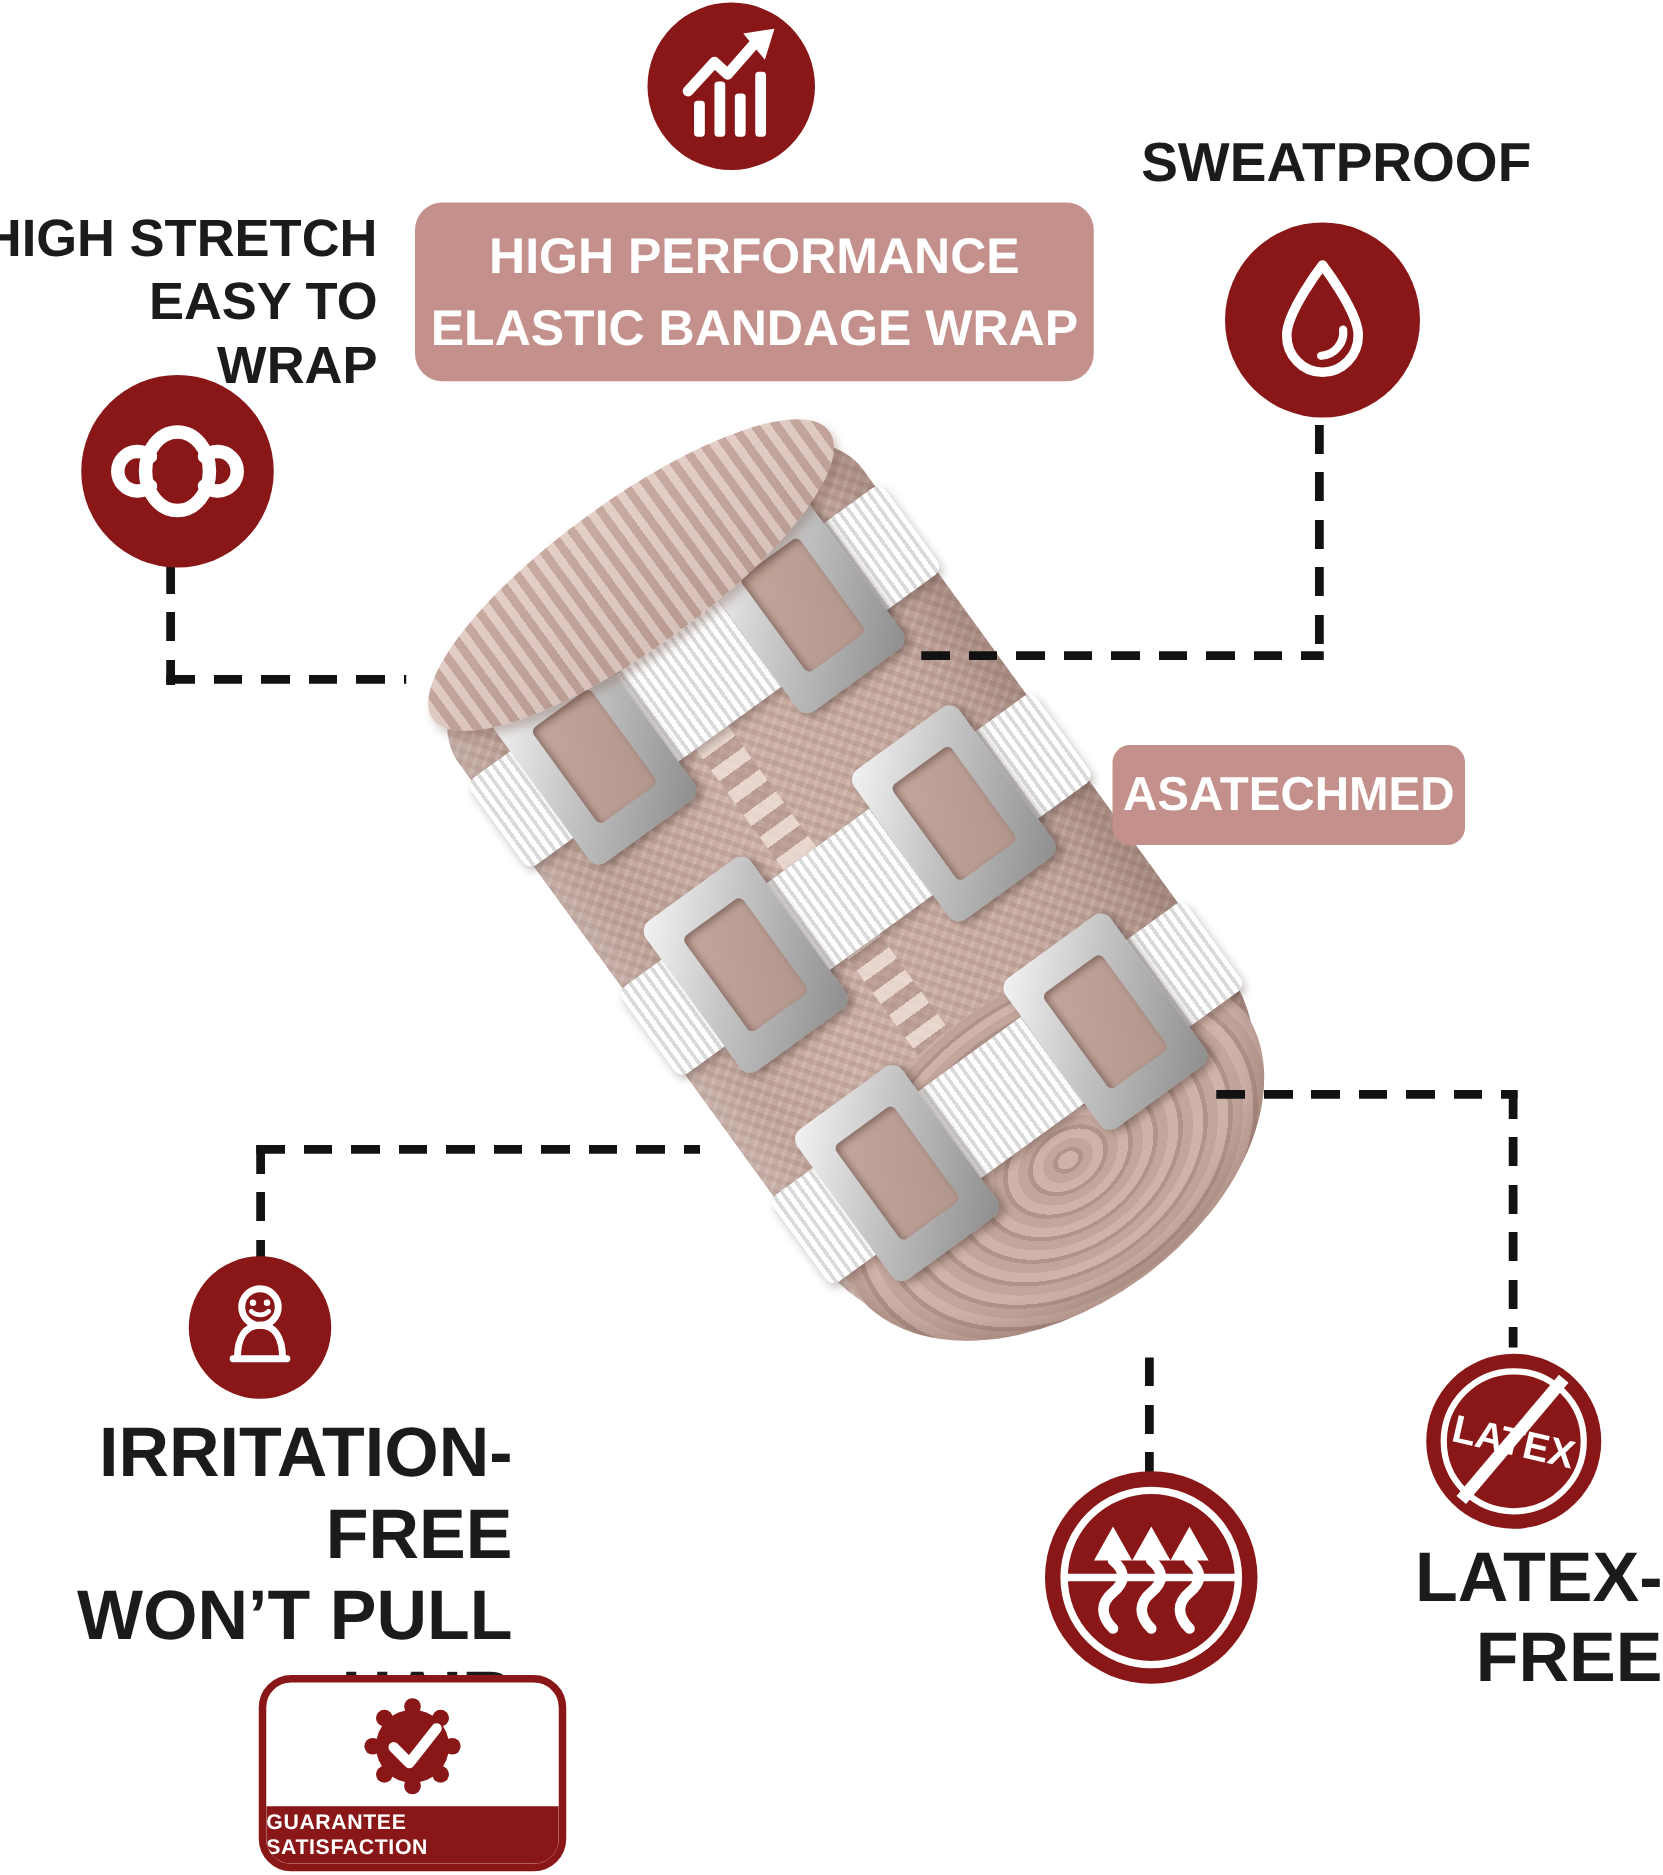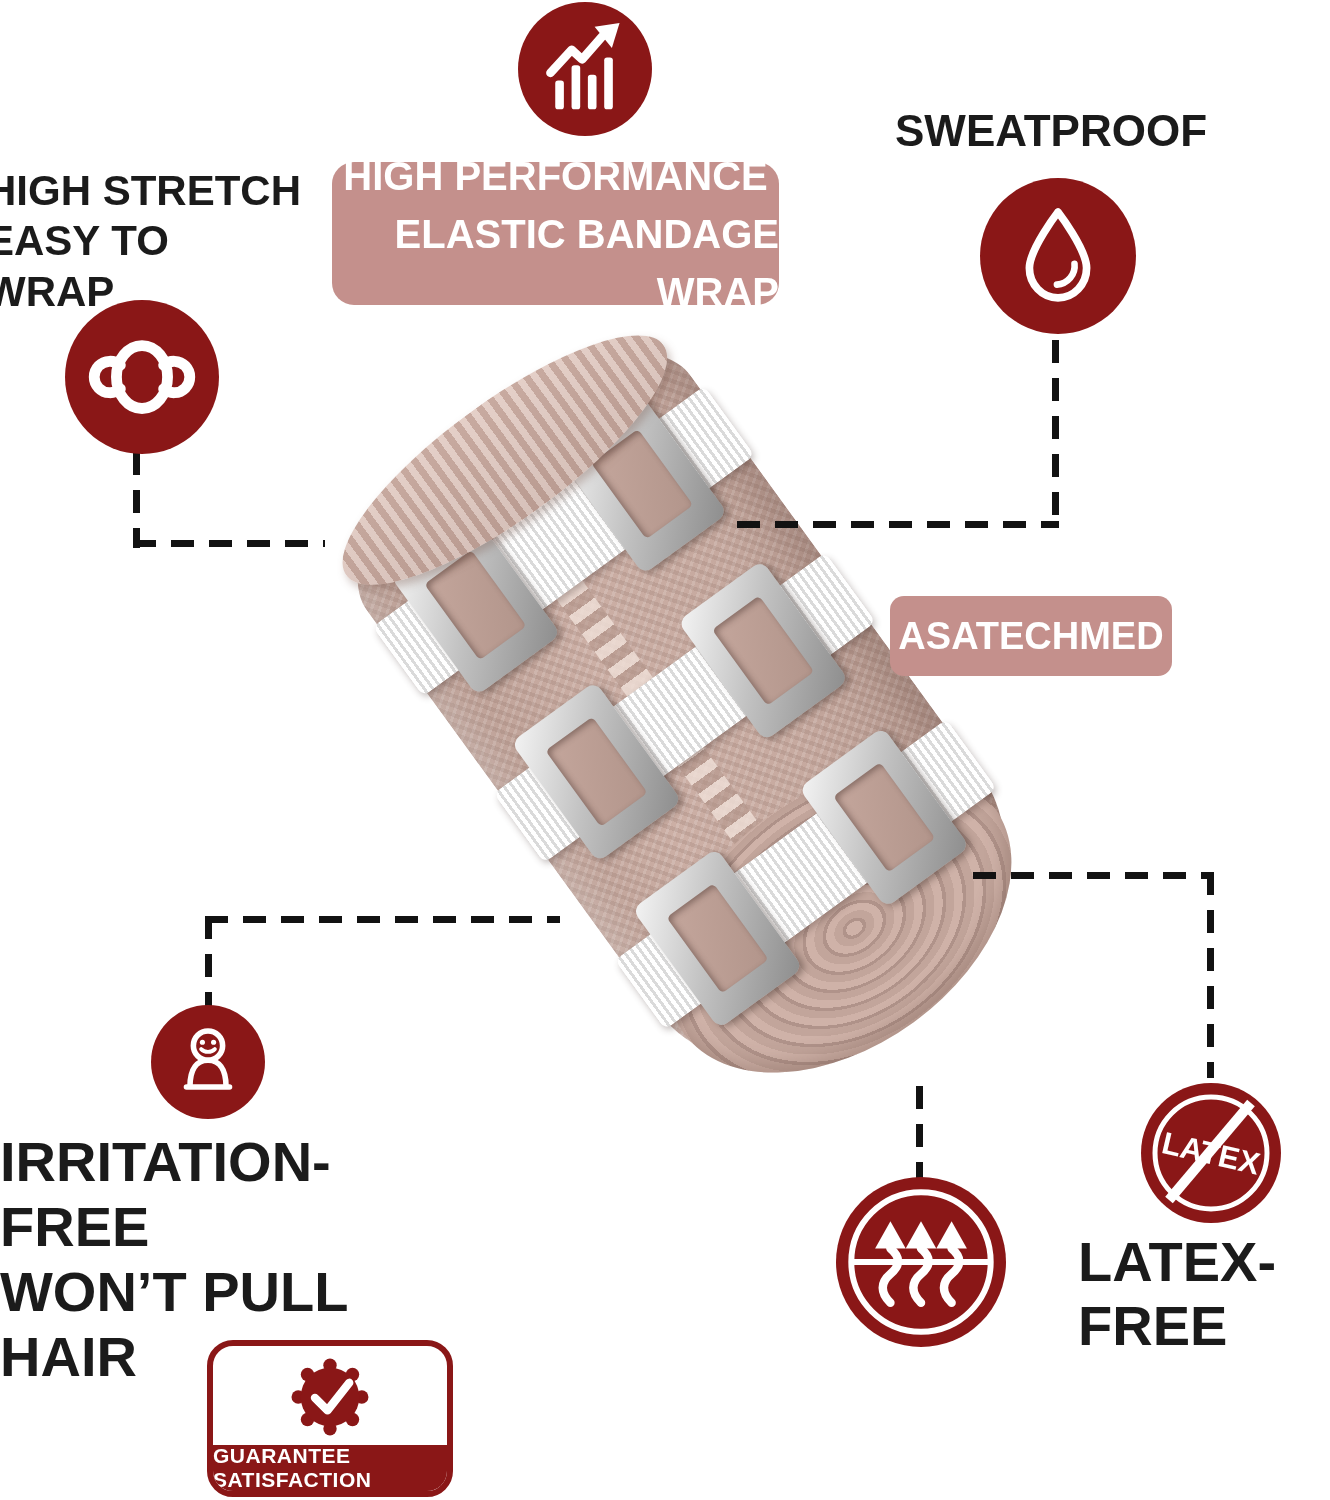--- a/index.html
+++ b/index.html
@@ -5,31 +5,31 @@
   html,body{margin:0;padding:0;background:#fff;}
   .canvas{
     position:relative;width:1330px;height:1500px;background:#ffffff;overflow:hidden;
     font-family:"Liberation Sans",sans-serif;color:#1b1b1b;
   }
   
   .circle{
     position:absolute;border-radius:50%;background:#8a1717;
     display:flex;align-items:center;justify-content:center;
   }
-  .label{position:absolute;font-weight:700;text-align:left;line-height:1.15;color:#1b1b1b;}
+  .label{position:absolute;font-weight:700;text-align:right;line-height:1.15;color:#1b1b1b;}
   .banner{
     position:absolute;background:#c4908c;color:#ffffff;font-weight:700;
     display:flex;flex-direction:column;align-items:center;justify-content:center;text-align:center;
   }
   .dash-h{position:absolute;height:7px;background:repeating-linear-gradient(90deg,#121212 0 23px,transparent 23px 38px);}
   .dash-v{position:absolute;width:7px;background:repeating-linear-gradient(180deg,#121212 0 23px,transparent 23px 38px);}
 
   
   .chart-circle{left:518px;top:2px;width:134px;height:134px;}
-  .title-banner{left:332px;top:162px;width:447px;height:143px;border-radius:22px;font-size:40px;line-height:1.45;text-align:right;}
+  .title-banner{left:332px;top:162px;width:543px;height:143px;border-radius:22px;font-size:40px;line-height:1.45;}
   .sweatproof-label{left:895px;top:106px;width:330px;font-size:44px;}
   .drop-circle{left:980px;top:178px;width:156px;height:156px;}
   .stretch-label{left:-14px;top:166px;width:316px;font-size:42px;line-height:1.2;}
   .stretch-circle{left:65px;top:300px;width:154px;height:154px;}
   .brand-banner{left:890px;top:596px;width:282px;height:80px;border-radius:14px;font-size:38px;}
 
   
   .person-circle{left:151px;top:1005px;width:114px;height:114px;}
   .irritation-label{left:0px;top:1130px;width:410px;font-size:56px;line-height:1.16;}
   .breathe-circle{left:836px;top:1177px;width:170px;height:170px;}
@@ -38,21 +38,21 @@
   .latex-label{left:1078px;top:1230px;width:252px;font-size:56px;}
 
   
   .badge{
     position:absolute;left:207px;top:1340px;width:246px;height:157px;background:#fff;
     border:6px solid #8a1717;border-radius:26px;box-sizing:border-box;overflow:hidden;
   }
   .badge-top{position:absolute;left:0;right:0;top:0;height:102px;display:flex;align-items:center;justify-content:center;}
   .badge-bar{
     position:absolute;left:0;right:0;bottom:0;height:46px;background:#8a1717;color:#fff;
-    display:flex;align-items:center;justify-content:center;font-size:21px;font-weight:700;letter-spacing:.5px;
+    display:flex;align-items:center;justify-content:center;font-size:17px;font-weight:700;letter-spacing:.5px;
   }
 
   
   .d1v{left:133px;top:452px;height:96px;}
   .d1h{left:133px;top:540px;width:192px;}
   .d2v{left:1052px;top:340px;height:188px;}
   .d2h{left:737px;top:521px;width:322px;}
   .d3h{left:205px;top:916px;width:355px;}
   .d3v{left:205px;top:916px;height:90px;}
   .d4h{left:973px;top:872px;width:241px;}

